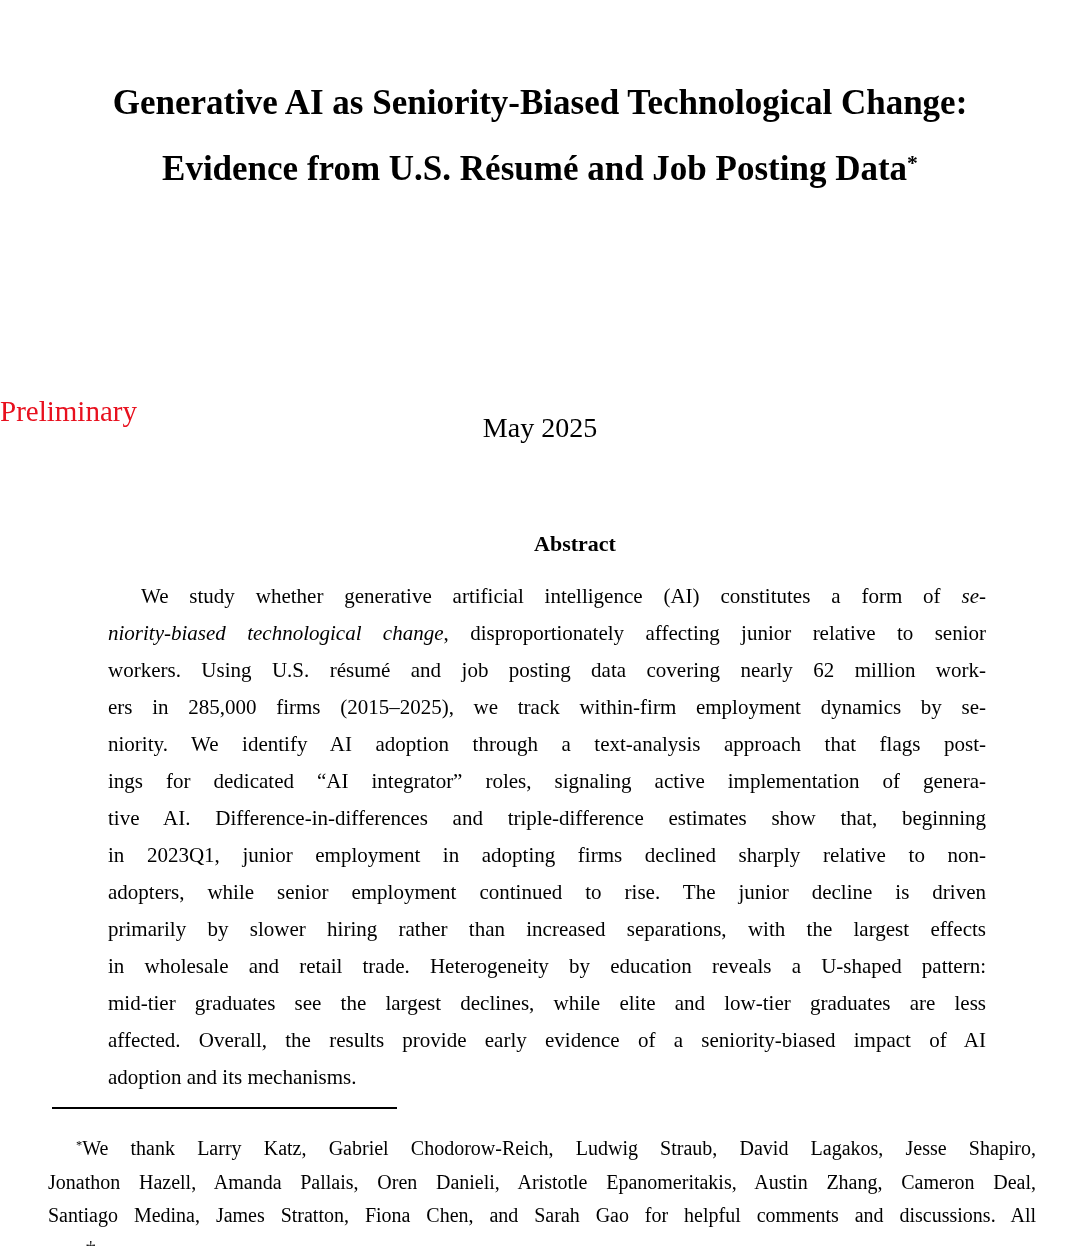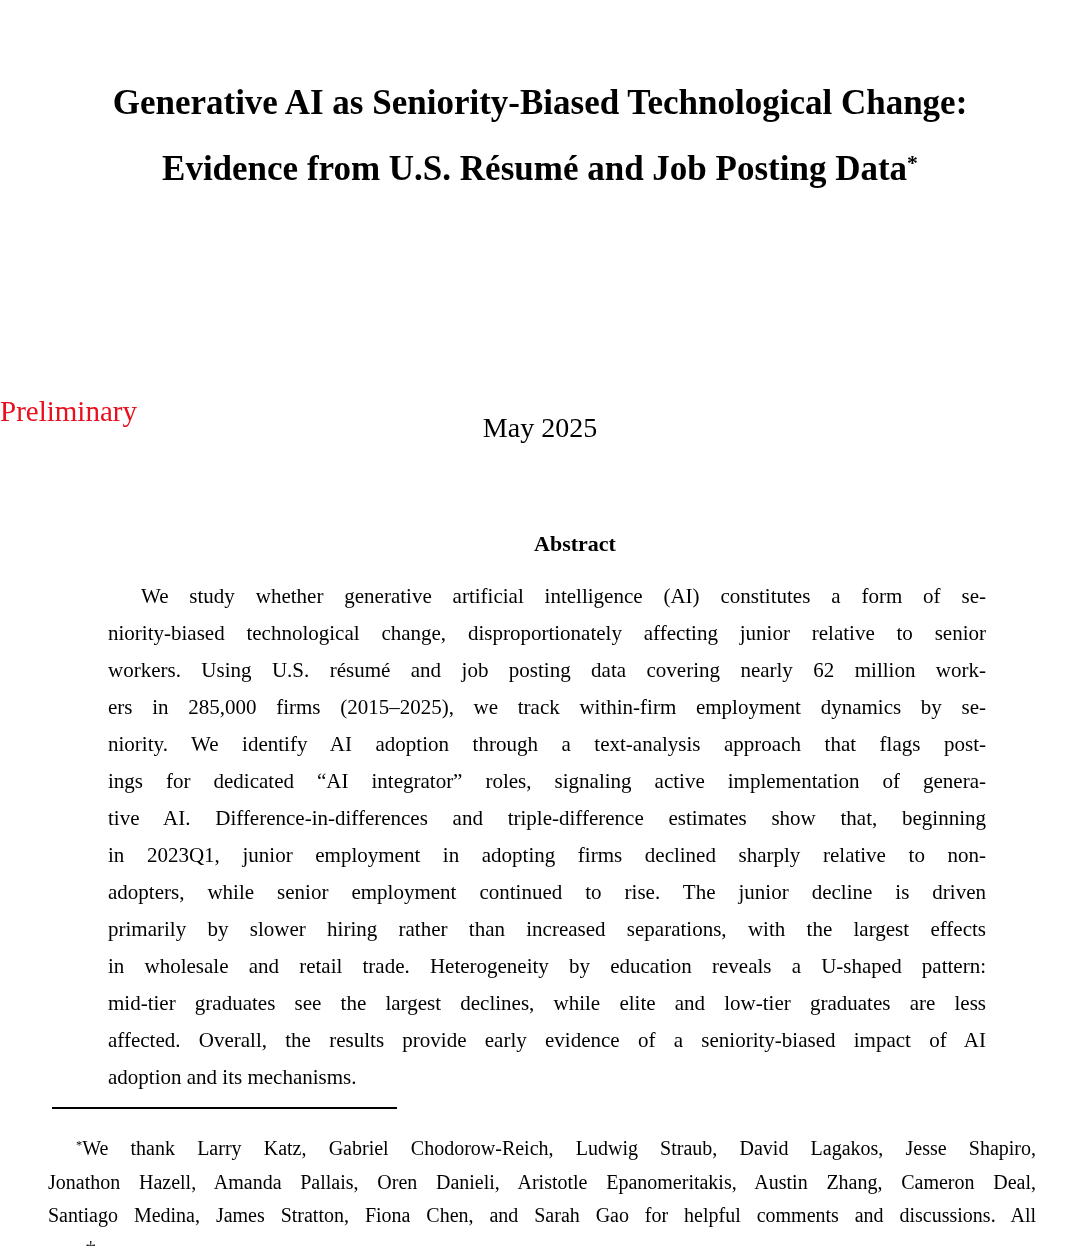--- a/index.html
+++ b/index.html
@@ -55,21 +55,21 @@
     margin-left: 35px;
   }
   .abstract-body {
     position: absolute; top: 578px; left: 108px; width: 878px;
     font-size: 21px;
     line-height: 37px;
   }
   .jline { text-align: justify; text-align-last: justify; }
   .jline.first-line { text-indent: 33px; }
   .jline.last-line { text-align-last: left; }
-  .it { }
+  .it { font-style: italic; }
 
   .footnote-rule {
     position: absolute; top: 1107px; left: 52px; width: 345px;
     height: 0; border-top: 2px solid #000000;
   }
   .footnote-block {
     position: absolute; top: 1112px; left: 48px; width: 988px;
     font-size: 20px;
     line-height: 33.5px;
     margin-top: 20px;

